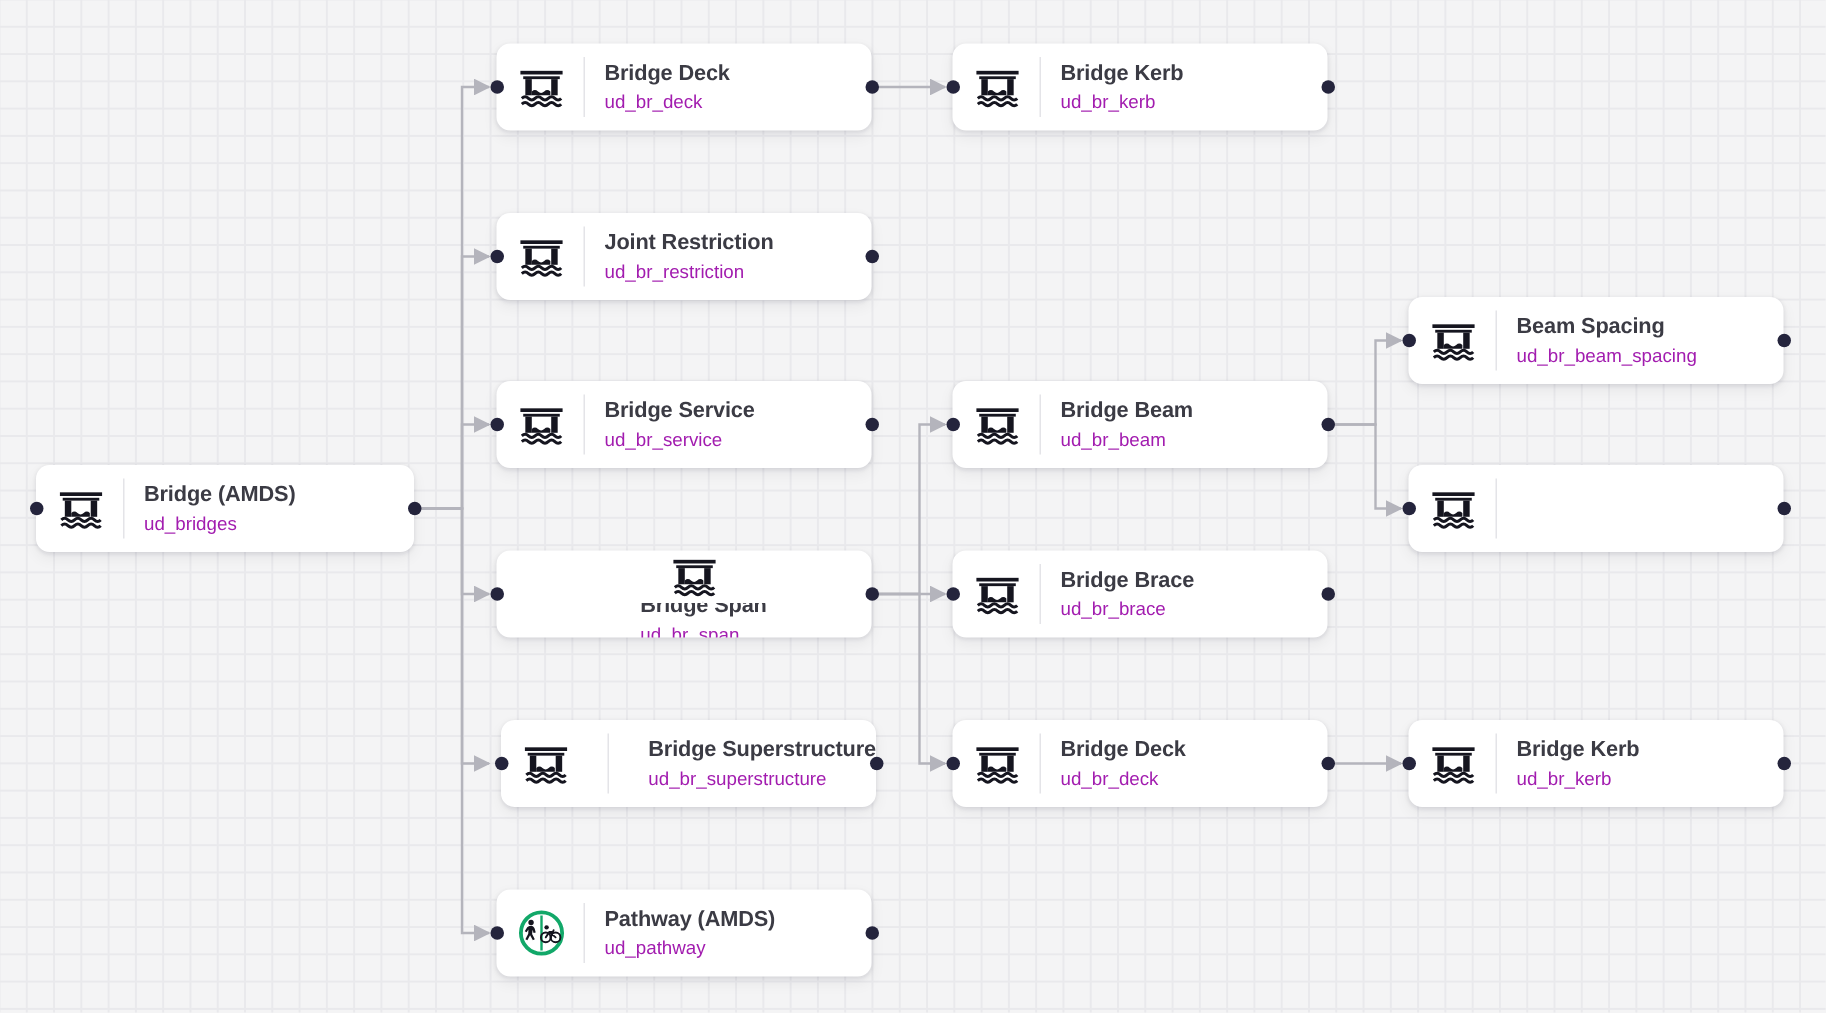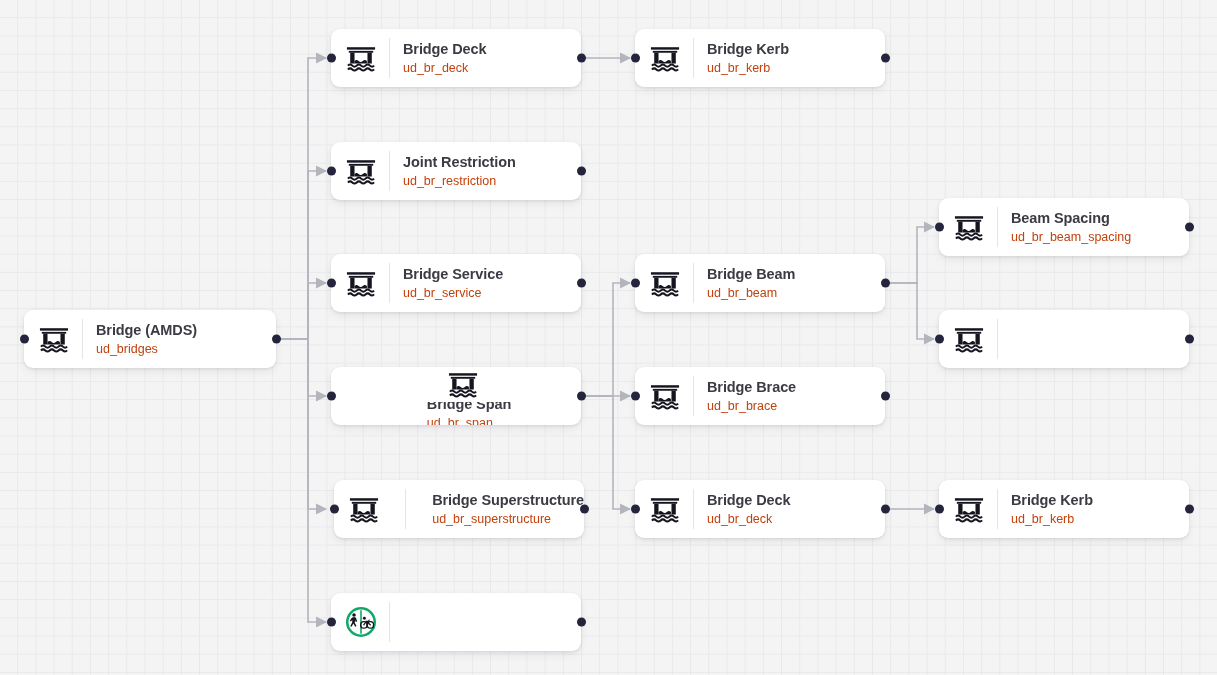--- a/index.html
+++ b/index.html
@@ -76,21 +76,21 @@
     font-size: 14.5px;
     font-weight: bold;
     color: #3b3b44;
     letter-spacing: -0.1px;
     line-height: 18px;
     white-space: nowrap;
   }
 
   .node-sub {
     font-size: 12.5px;
-    color: #c2410c;
+    color: #a21caf;
     line-height: 17px;
     margin-top: 2px;
     white-space: nowrap;
   }
 
   
   .port {
     position: absolute;
     width: 9px;
     height: 9px;
@@ -397,16 +397,20 @@
       <circle cx="9.6" cy="9.6" r="1.9"></circle>
       <path d="M9.4 11.8 c1.6 0 2.5 1.0 2.8 2.2 l0.7 2.6 -1.5 0.45 -0.7 -2.3 -0.35 3.0 1.9 3.6 -1.35 0.8 -2.0 -3.5 -1.9 3.5 -1.4 -0.75 2.0 -3.8 0.15 -3.1 -1.3 1.9 -1.3 -0.7 1.5 -2.4 c0.5 -0.9 1.35 -1.25 2.75 -1.25 z"></path>
       <circle cx="20.6" cy="13.0" r="1.55"></circle>
       <circle cx="20.0" cy="20.1" r="3.4" fill="none" stroke="#15151f" stroke-width="1.35"></circle>
       <circle cx="27.0" cy="20.1" r="3.4" fill="none" stroke="#15151f" stroke-width="1.35"></circle>
       <path d="M20.0 20.1 L22.6 16.2 L25.4 16.2 M22.6 16.2 L27.0 20.1 M23.6 20.1 L25.6 15.0" fill="none" stroke="#15151f" stroke-width="1.3" stroke-linecap="round" stroke-linejoin="round"></path>
     </g>
   </svg>
         </span>
         <span class="node-divider"></span>
+        <span class="node-text">
+          <span class="node-title">Pathway (AMDS)</span>
+          <span class="node-sub">ud_pathway</span>
+        </span>
         <span class="port out"></span>
       </div>
     </div>
 </div>
 
 </body></html>

